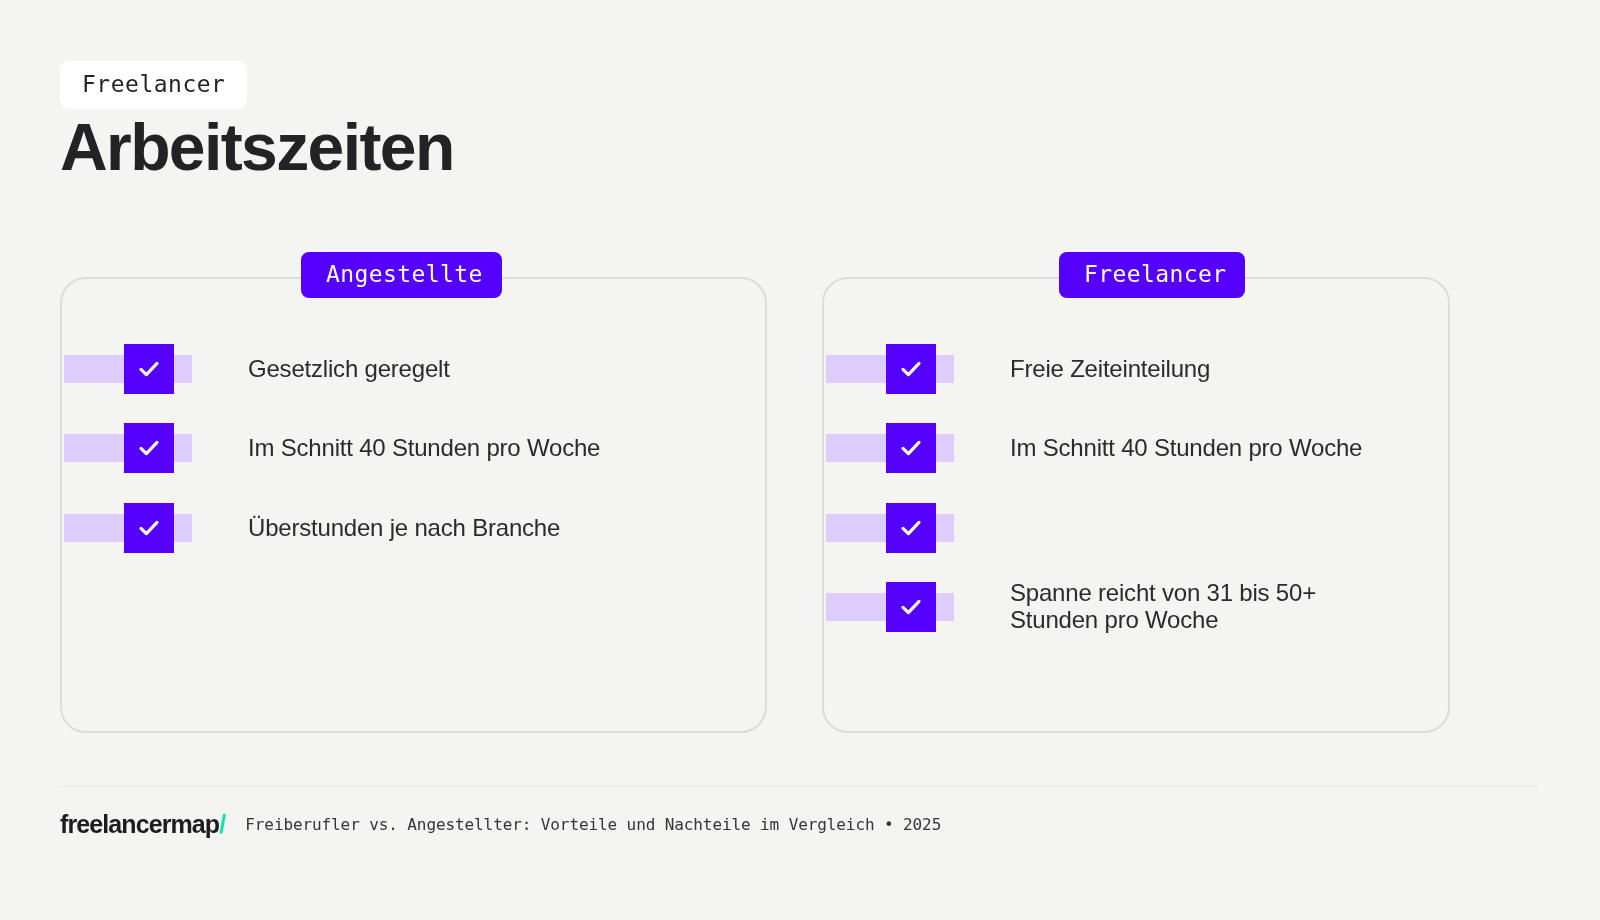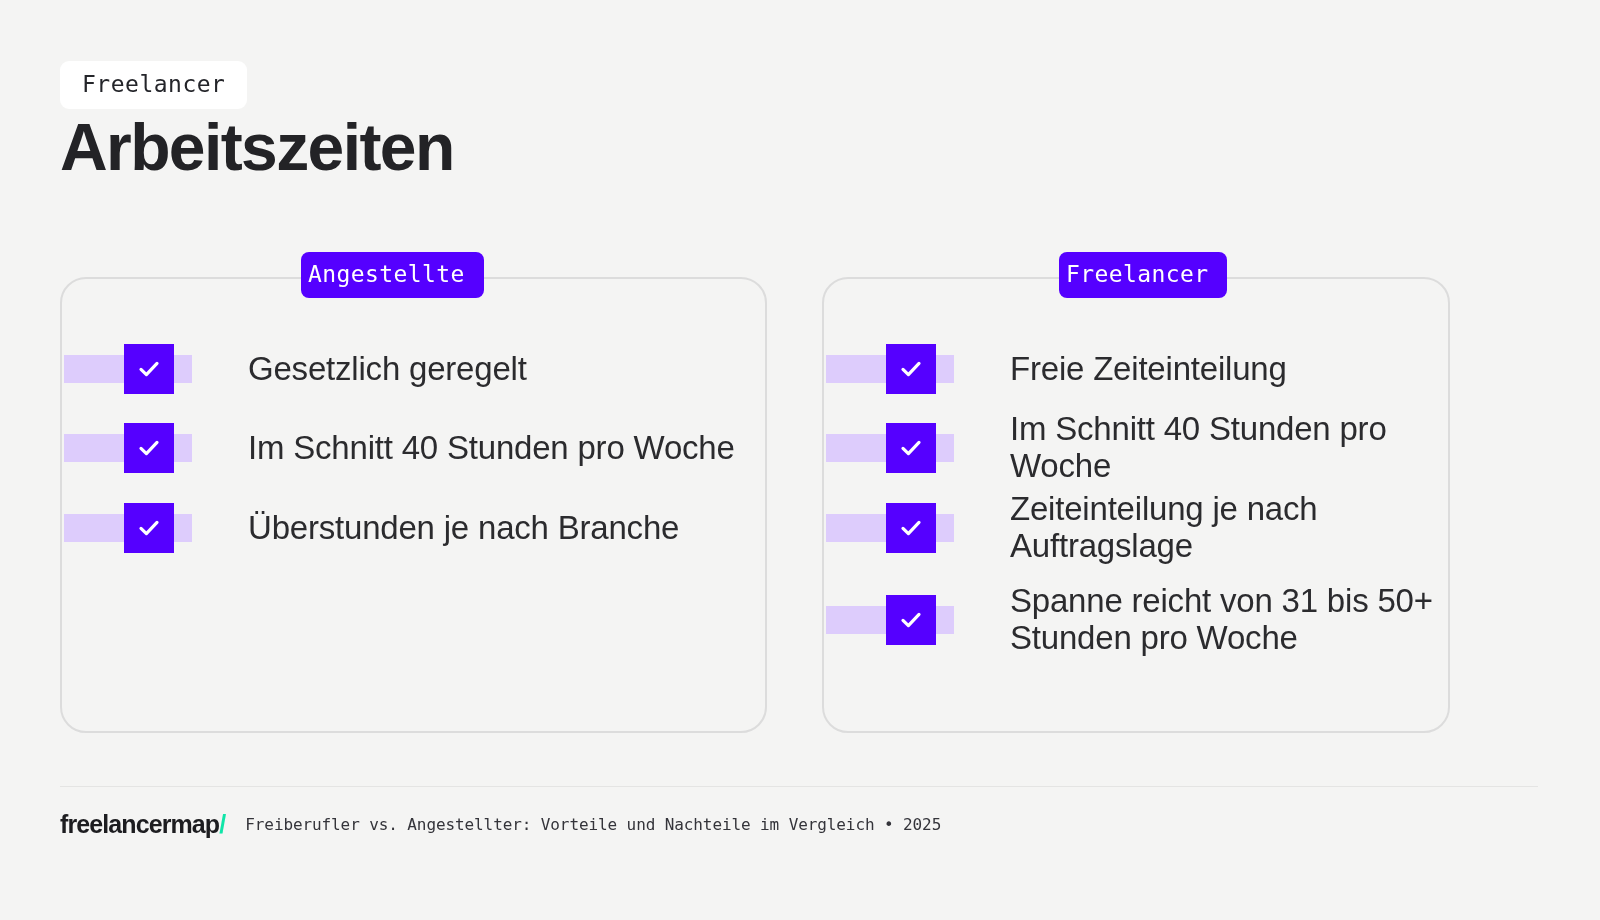--- a/index.html
+++ b/index.html
@@ -43,21 +43,21 @@
   }
   .card-left  { left:60px;  width:707px; }
   .card-right { left:822px; width:628px; }
 
   .card-badge {
     position:absolute;
     top:-27px;
     background:#5500ff;
     color:#ffffff;
     border-radius:8px;
-    padding:11px 19px 12px 7px;
+    padding:11px 19px 12px 25px;
     font-family:"DejaVu Sans Mono", monospace;
     font-size:23px;
     letter-spacing:0.4px;
     line-height:1;
     white-space:nowrap;
   }
   .badge-left  { left:239px; }
   .badge-right { left:235px; }
 
   
@@ -86,21 +86,21 @@
     display:flex;
     align-items:center;
     justify-content:center;
   }
   .check svg { display:block; }
   .row-label {
     position:absolute;
     left:186px;
     top:50%;
     transform:translateY(-50%);
-    font-size:33px;
+    font-size:24px;
     color:#2b2b2e;
     line-height:1.12;
     letter-spacing:-0.2px;
     white-space:pre-line;
   }
 
   
   .divider {
     position:absolute;
     left:60px; top:786px;
@@ -195,23 +195,22 @@
           </div>
           <div class="row-label">Im Schnitt 40 Stunden pro Woche</div>
         </div>
         <div class="row" style="top: 224px;">
           <div class="bar"></div>
           <div class="check">
             <svg width="26" height="26" viewBox="0 0 26 26" aria-hidden="true">
               <path d="M5 13.4 L10.4 18.6 L21 7.4" fill="none" stroke="#ffffff" stroke-width="3.2" stroke-linecap="round" stroke-linejoin="round"></path>
             </svg>
           </div>
-          <div class="row-label">Zeiteinteilung je nach Auftragslage</div>
-        </div>
-        <div class="row" style="top: 303px; margin-top: 13px;">
+        </div>
+        <div class="row" style="top: 303px;">
           <div class="bar"></div>
           <div class="check">
             <svg width="26" height="26" viewBox="0 0 26 26" aria-hidden="true">
               <path d="M5 13.4 L10.4 18.6 L21 7.4" fill="none" stroke="#ffffff" stroke-width="3.2" stroke-linecap="round" stroke-linejoin="round"></path>
             </svg>
           </div>
           <div class="row-label">Spanne reicht von 31 bis 50+
 Stunden pro Woche</div>
         </div>
       </div>

